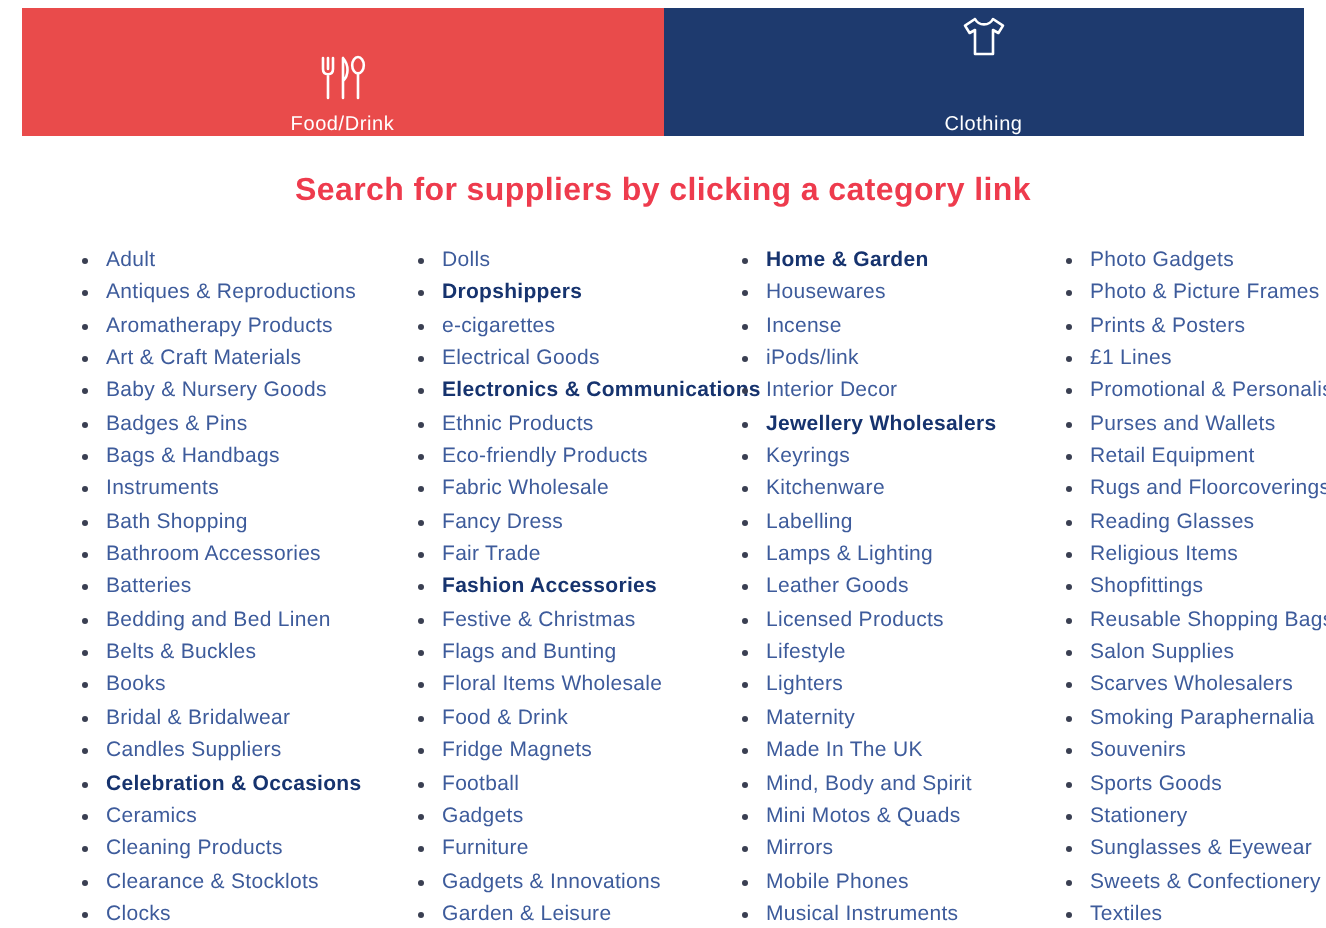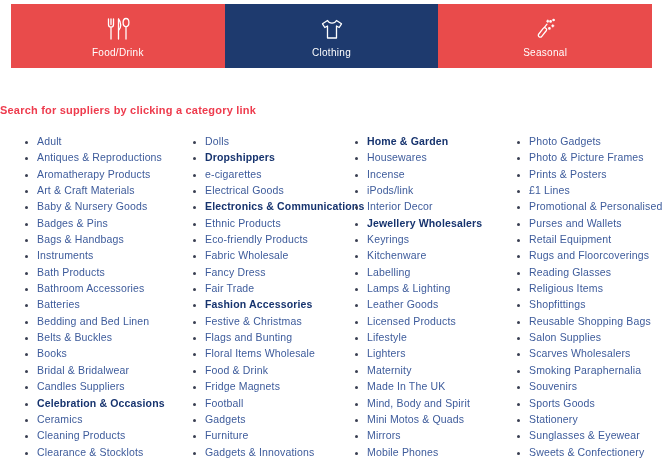--- a/index.html
+++ b/index.html
@@ -5,29 +5,29 @@
   * { margin:0; padding:0; box-sizing:border-box; }
   html,body { width:663px; height:464px; background:#ffffff; overflow:hidden;
               font-family:"Liberation Sans", sans-serif; }
   :root{
     --red:#e94b4b; --navy:#1e3a6e; --heading:#ee3b4d;
     --link:#3d5b9b; --link-bold:#16336e; --marker:#3a3f52;
   }
   .tabbar{ display:flex; width:641px; height:64px; margin:4px auto 0 auto; }
   .tab{ flex:1 1 0; display:flex; flex-direction:column; align-items:center;
         justify-content:center; gap:4px; cursor:pointer; }
-  .tab.red{ background:var(--red); }
-  .tab.blue{ background:var(--navy); }
+  .tab.red{ background:var(--red);justify-content:flex-end; }
+  .tab.blue{ background:var(--navy);justify-content:space-between; }
   .ticon{ width:28px; height:28px; display:block; }
   .ticon svg{ width:28px; height:28px; display:block; }
   .tlabel{ color:#ffffff; font-size:10px; letter-spacing:0.3px; }
-  .heading{ text-align:left; color:var(--heading); font-size:11px;
-            font-weight:bold; margin-top:36px; letter-spacing:0.2px; }
+  .heading{ text-align:center; color:var(--heading); font-size:16px;
+            font-weight:bold; margin-top:19px; letter-spacing:0.2px; }
   .columns{ display:grid; grid-template-columns:168px 162px 162px 1fr;
-            padding-left:22px; padding-right:8px; margin-top:17px; }
+            padding-left:38px; padding-right:8px; margin-top:17px; }
   ul.col{ list-style:disc; padding-left:15px; }
   ul.col li{ color:var(--link); font-size:10.5px; line-height:16.35px;
              letter-spacing:0.15px; cursor:pointer; white-space:nowrap; }
   ul.col li::marker{ color:var(--marker); font-size:9px; }
   ul.col li.bold{ color:var(--link-bold); font-weight:bold; }
 </style>
 </head>
 <body>
 
 <div class="tabbar" id="tabbar">
@@ -43,47 +43,35 @@
       <span class="tlabel">Food/Drink</span>
     </div>
     <div class="tab blue">
       <span class="ticon">
         <svg viewBox="0 0 28 28" fill="none" stroke="#ffffff" stroke-width="1.3" stroke-linecap="round" stroke-linejoin="round">
           <path d="M9.5 5.5 4.5 8.8l2.3 3.7 2.7-1.5v12h9v-12l2.7 1.5 2.3-3.7-5-3.3c-.9 1.7-2.5 2.7-4.5 2.7s-3.6-1-4.5-2.7z"></path>
         </svg>
       </span>
       <span class="tlabel">Clothing</span>
     </div>
-    <div class="tab red">
-      <span class="ticon">
-        <svg viewBox="0 0 28 28" fill="none" stroke="#ffffff" stroke-width="1.3" stroke-linecap="round" stroke-linejoin="round">
-          <path d="M12.4 13.2 7.8 19c-.8 1-.6 2 .3 2.7s1.9.6 2.7-.4l4.6-5.8c.5-.7.4-1.4-.3-2l-.8-.6c-.7-.5-1.4-.4-1.9.3z"></path>
-          <path d="M13.6 12.2 16 9.2M16.8 5.2v2M15.8 6.2h2M21.8 9.8v2M20.8 10.8h2"></path>
-          <circle cx="19.6" cy="6.4" r=".7"></circle>
-          <circle cx="22.6" cy="5" r=".7"></circle>
-          <circle cx="18.4" cy="13.4" r=".7"></circle>
-        </svg>
-      </span>
-      <span class="tlabel">Seasonal</span>
-    </div>
   </div>
 
 <h2 class="heading">Search for suppliers by clicking a category link</h2>
 
 <div class="columns" id="columns">
     <ul class="col">
       <li>Adult</li>
       <li>Antiques &amp; Reproductions</li>
       <li>Aromatherapy Products</li>
       <li>Art &amp; Craft Materials</li>
       <li>Baby &amp; Nursery Goods</li>
       <li>Badges &amp; Pins</li>
       <li>Bags &amp; Handbags</li>
       <li>Instruments</li>
-      <li>Bath Products</li>
+      <li>Bath Shopping</li>
       <li>Bathroom Accessories</li>
       <li>Batteries</li>
       <li>Bedding and Bed Linen</li>
       <li>Belts &amp; Buckles</li>
       <li>Books</li>
       <li>Bridal &amp; Bridalwear</li>
       <li>Candles Suppliers</li>
       <li class="bold">Celebration &amp; Occasions</li>
       <li>Ceramics</li>
       <li>Cleaning Products</li>

